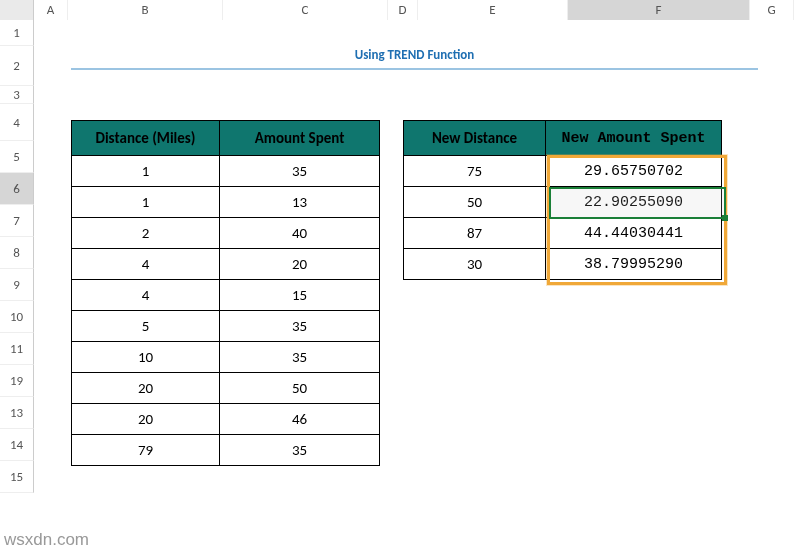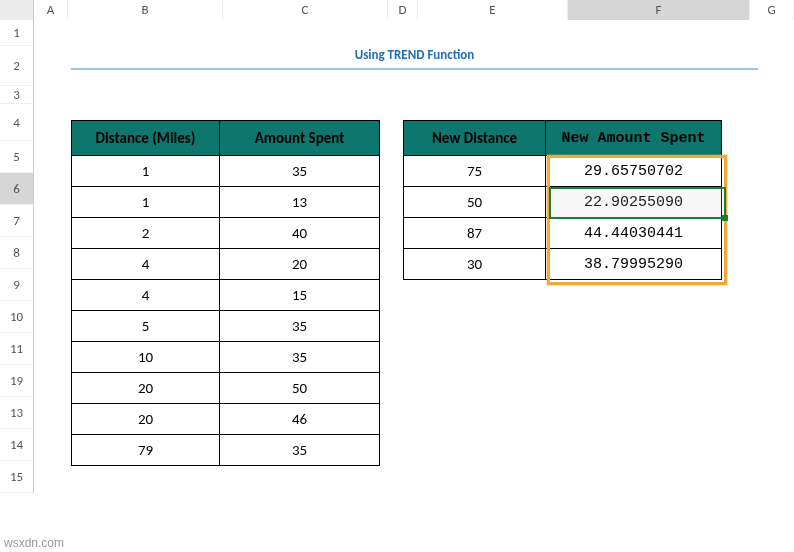--- a/index.html
+++ b/index.html
@@ -134,21 +134,21 @@
       right: -4px;
       bottom: -4px;
       width: 6px;
       height: 6px;
       background: #1a7f37;
     }
     .watermark {
       position: absolute;
       left: 4px;
       bottom: 2px;
-      font-size: 12px;
+      font-size: 17px;
       color: #999;
       font-family: Arial, sans-serif;
     }
   </style>
 </head>
 <body>
 
 <div class="sheet">
 
   <div class="col-headers">

